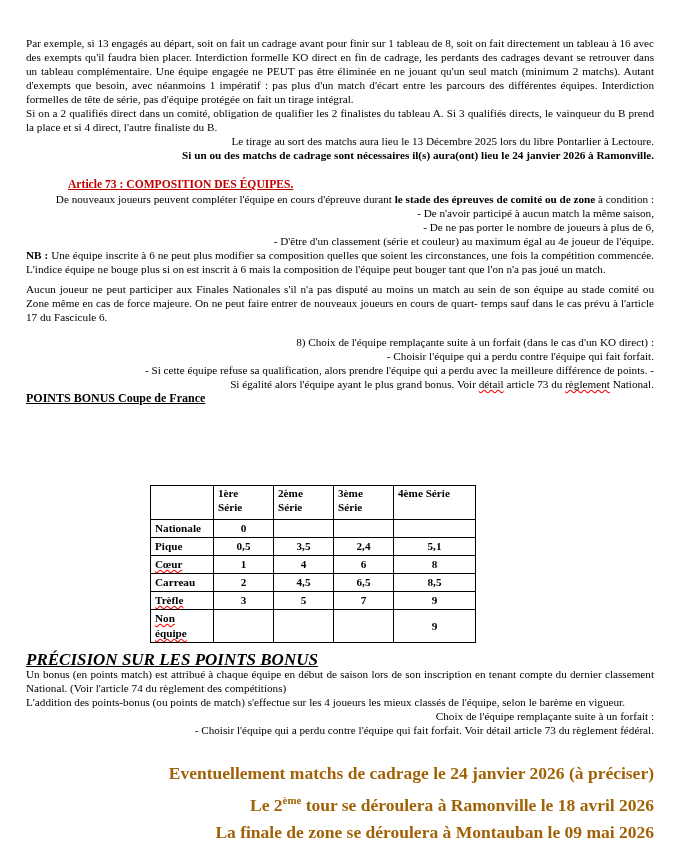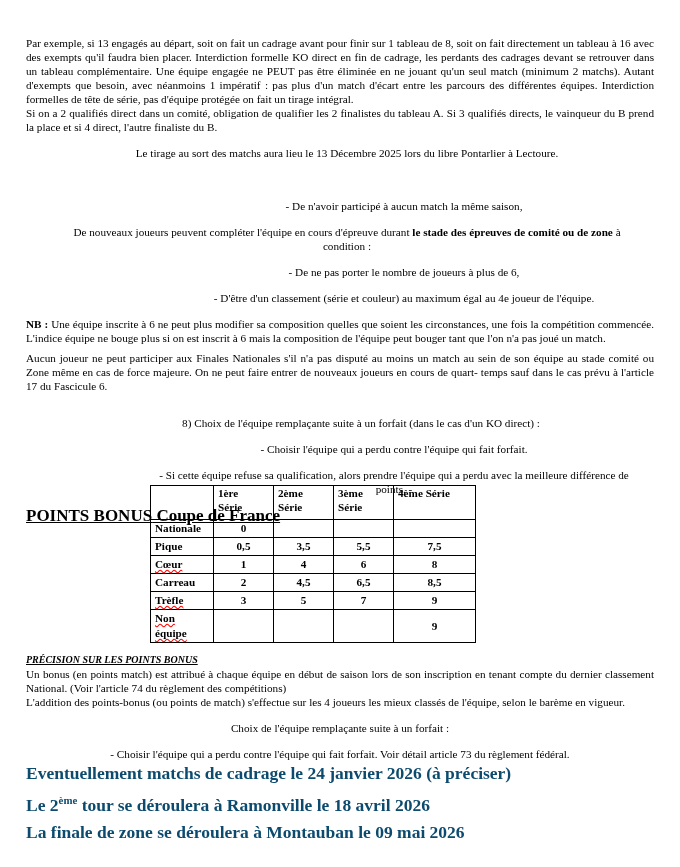--- a/index.html
+++ b/index.html
@@ -28,24 +28,24 @@
     width: 628px;
   }
   p.just {
     margin: 0;
     font-size: 11.2px;
     line-height: 14.0px;
     text-align: justify;
     text-justify: inter-word;
   }
   p.plain {
-    margin: 12px;
+    margin: 0;
     font-size: 11.2px;
     line-height: 14.0px;
-    text-align: center;
+    text-align: right;
   }
   .b { font-weight: bold; }
   .gap-sm { height: 6px; }
   .gap-md { height: 11px; }
   .gap-lg { height: 15px; }
 
   .art-head {
     margin: 0;
     color: #C00000;
     font-weight: bold;
@@ -56,29 +56,29 @@
   }
   .ind1 { padding-left: 14px; }
   .ind2 { padding-left: 28px; }
   .ind-dash { padding-left: 128px; }
   .ind-dash2 { padding-left: 108px; }
   .ind-num { padding-left: 42px; }
 
   .pb-head {
     margin: 0;
     font-weight: bold;
+    font-size: 12px;
+    line-height: 15px;
+    text-decoration: underline;
+  }
+  .prec-head {
+    margin: 0;
+    font-weight: bold;
+    font-style: italic;
     font-size: 17px;
-    line-height: 15px;
-    text-decoration: underline;
-  }
-  .prec-head {
-    margin: 0;
-    font-weight: bold;
-    font-style: italic;
-    font-size: 10px;
     line-height: 15px;
     text-decoration: underline;
   }
 
   
   .sq {
     text-decoration: underline wavy #FF0000;
     text-decoration-skip-ink: none;
   }
 
@@ -124,66 +124,69 @@
 
   
   .red-block {
     position: absolute;
     left: 26px;
     top: 760px;
     width: 628px;
   }
   .red-line {
     margin: 0;
-    color: #0c4a6e;
+    color: #a16207;
     font-weight: bold;
     font-size: 17.5px;
     line-height: 27px;
-    text-align: left;
+    text-align: right;
     font-family: "Liberation Serif", "DejaVu Serif", serif;
   }
   .red-line sup { font-size: 0.62em; vertical-align: super; }
 
   .sec-lower { position: absolute; left: 26px; top: 652px; width: 628px; }
 </style>
 </head>
 <body>
 
 <div class="page">
 
   <div class="body-col">
 
     <p class="just">Par exemple, si 13 engagés au départ, soit on fait un cadrage avant pour finir sur 1 tableau de 8, soit on fait directement un tableau à 16 avec des exempts qu'il faudra bien placer. Interdiction formelle KO direct en fin de cadrage, les perdants des cadrages devant se retrouver dans un tableau complémentaire. Une équipe engagée ne PEUT pas être éliminée en ne jouant qu'un seul match (minimum 2 matchs).  Autant d'exempts que besoin, avec néanmoins 1 impératif : pas plus d'un match d'écart entre les parcours des différentes équipes. Interdiction formelles de tête de série, pas d'équipe protégée on fait un tirage intégral.</p>
 
     <p class="just">Si on a 2 qualifiés direct dans un comité, obligation de qualifier les 2 finalistes du tableau A. Si 3 qualifiés directs, le vainqueur du B prend la place et si 4 direct, l'autre finaliste du B.</p>
 
     <p class="plain ind1">Le tirage au sort des matchs aura lieu le 13 Décembre 2025 lors du libre Pontarlier à Lectoure.</p>
 
+    <p class="plain b">Si un ou des matchs de cadrage sont nécessaires il(s) aura(ont) lieu le 24 janvier 2026 à Ramonville.</p>
 
     <div class="gap-lg"></div>
 
-
+    <p class="art-head">Article 73 : COMPOSITION DES ÉQUIPES.</p>
+
+
+    <p class="plain ind1"><span>De nouveaux joueurs peuvent compléter l'équipe en cours d'épreuve durant </span><span class="b">le stade des épreuves de comité ou de zone</span><span> à condition :</span></p>
 
     <p class="plain ind-dash">- De n'avoir participé à aucun match la même saison,</p>
-
-    <p class="plain ind1"><span>De nouveaux joueurs peuvent compléter l'équipe en cours d'épreuve durant </span><span class="b">le stade des épreuves de comité ou de zone</span><span> à condition :</span></p>
     <p class="plain ind-dash">- De ne pas porter le nombre de joueurs à plus de 6,</p>
     <p class="plain ind-dash">- D'être d'un classement (série et couleur) au maximum égal au 4e joueur de l'équipe.</p>
 
     <p class="just"><span class="b">NB :</span><span> Une équipe inscrite à 6 ne peut plus modifier sa composition quelles que soient les circonstances, une fois la compétition commencée. L'indice équipe ne bouge plus si on est inscrit à 6 mais la composition de l'équipe peut bouger tant que l'on n'a pas joué un match.</span></p>
 
     <div class="gap-sm"></div>
 
     <p class="just">Aucun joueur ne peut participer aux Finales Nationales s'il n'a pas disputé au moins un match au sein de son équipe au stade comité ou Zone même en cas de force majeure. On ne peut faire entrer de nouveaux joueurs en cours de quart- temps sauf dans le cas prévu à l'article 17 du Fascicule 6.</p>
 
     <div class="gap-md"></div>
 
     <p class="plain ind-num">8) Choix de l'équipe remplaçante suite à un forfait (dans le cas d'un KO direct) :</p>
     <p class="plain ind-dash2">- Choisir l'équipe qui a perdu contre l'équipe qui fait forfait.</p>
     <p class="plain ind-dash2">- Si cette équipe refuse sa qualification, alors prendre l'équipe qui a perdu avec la meilleure différence de points. -</p>
+    <p class="plain" style="padding-left:124px"><span>Si égalité alors l'équipe ayant le plus grand bonus. Voir </span><span class="sq">détail</span><span> article 73 du </span><span class="sq">règlement</span><span> National.</span></p>
 
     <p class="pb-head"><span>POINTS BONUS</span><span> Coupe de France</span></p>
 
   </div>
 
   <div class="tbl-wrap">
     <table class="bonus">
       <tbody>
         <tr class="hdr">
           <td class="lbl"></td>
@@ -209,22 +212,22 @@
           <td class="num">0</td>
           <td class="num"></td>
           <td class="num"></td>
           <td class="num wide"></td>
         </tr>
 
         <tr>
           <td class="lbl">Pique</td>
           <td class="num">0,5</td>
           <td class="num">3,5</td>
-          <td class="num">5,5</td>
-          <td class="num wide">7,5</td>
+          <td class="num">2,4</td>
+          <td class="num wide">5,1</td>
         </tr>
 
         <tr>
           <td class="lbl"><span class="sq">Cœur</span></td>
           <td class="num">1</td>
           <td class="num">4</td>
           <td class="num">6</td>
           <td class="num wide">8</td>
         </tr>
 

